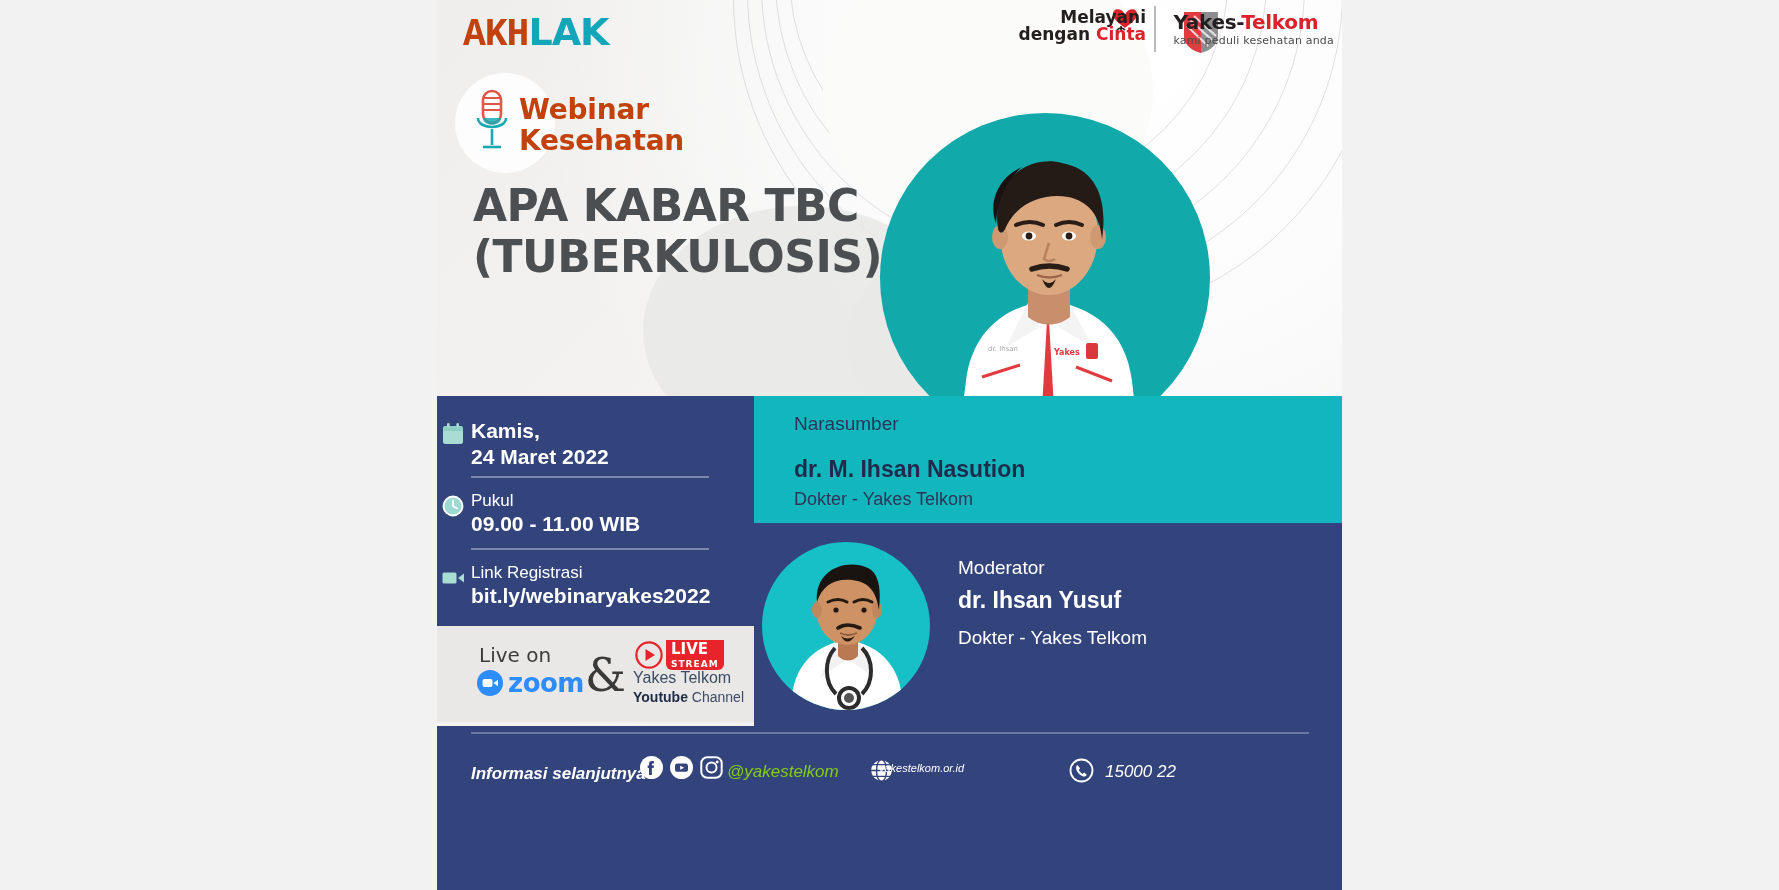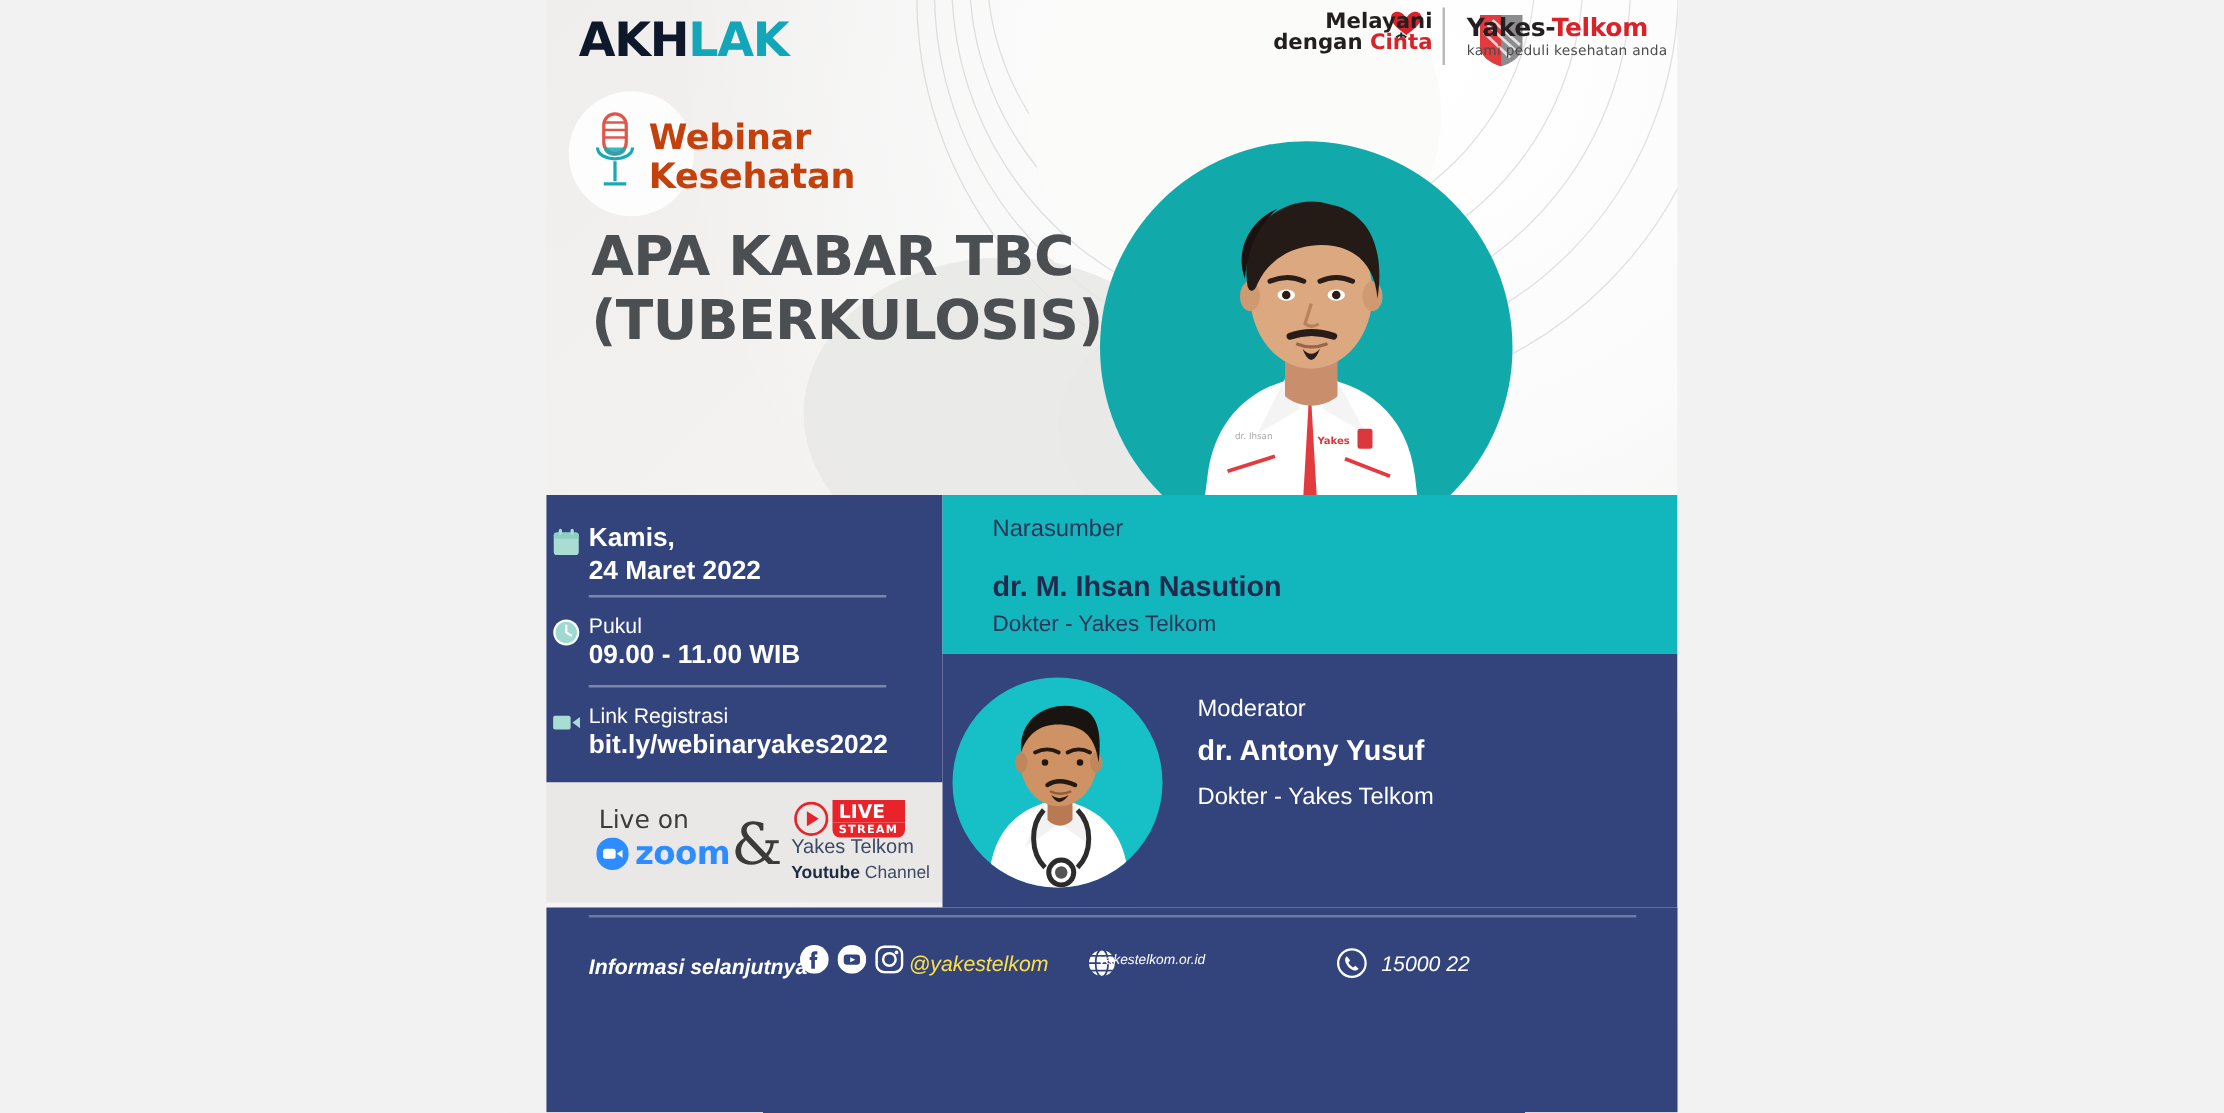--- a/index.html
+++ b/index.html
@@ -42,21 +42,21 @@
     background:#e8e7e6;
     border-radius:50%;
   }
 
   
   .akhlak {
     position:absolute; left:26px; top:10px;
     font-size:38px; font-weight:bold; letter-spacing:-1px;
     font-family:"DejaVu Sans", sans-serif;
   }
-  .akhlak .a1 { color:#0f172a; }
+  .akhlak .a1 { color:#c2410c;font-family:Liberation Mono, monospace; }
   .akhlak .a2 { color:#13a5b8; }
 
   .melayani {
     position:absolute; right:196px; top:9px;
     text-align:right; line-height:1.02;
     font-size:17px; font-weight:bold; color:#231f20;
     font-family:"DejaVu Sans", sans-serif;
   }
   .melayani .cinta { color:#d8232a; }
   .heart-logo {
@@ -206,21 +206,21 @@
   }
   .footer-rule {
     position:absolute; left:34px; top:6px;
     width:838px; height:2px; background:#6d79a5;
   }
   .f-info {
     position:absolute; left:34px; top:38px;
     font-size:17px; font-weight:bold; font-style:italic; color:#ffffff;
   }
   .f-social { position:absolute; left:203px; top:30px; display:flex; gap:7px; align-items:center; }
-  .f-handle { position:absolute; left:290px; top:36px; font-size:17px; font-style:italic; color:#fde047; }
+  .f-handle { position:absolute; left:290px; top:36px; font-size:17px; font-style:italic; color:#84cc16; }
   .f-web-ico { position:absolute; left:432px; top:32px; width:25px; height:25px; }
   .f-web { position:absolute; left:442px; top:36px; font-size:11px; font-style:italic; color:#ffffff;text-align:right; }
   .f-tel-ico { position:absolute; left:632px; top:32px; width:25px; height:25px; }
   .f-tel { position:absolute; left:668px; top:36px; font-size:17px; font-style:italic; color:#ffffff; }
 </style>
 </head>
 <body>
 
 <div id="poster">
 
@@ -418,21 +418,21 @@
         <path d="M61 80 Q67 91 75 80 Q67 85 61 80 Z" fill="#241a12"></path>
         <path d="M60 77 Q68 81 77 77" stroke="#8e5a3c" stroke-width="1.8" fill="none"></path>
         <path d="M55 92 C44 104 44 126 56 138" stroke="#2c2c2c" stroke-width="4" fill="none"></path>
         <path d="M82 92 C94 104 94 126 82 138" stroke="#2c2c2c" stroke-width="4" fill="none"></path>
         <circle cx="69" cy="142" r="10" fill="none" stroke="#2c2c2c" stroke-width="4"></circle>
         <circle cx="69" cy="142" r="5" fill="#555"></circle>
       </svg>
     </div>
     <div class="mod-text">
       <div class="mod-role">Moderator</div>
-      <div class="mod-name">dr. Antony Yusuf</div>
+      <div class="mod-name">dr. Ihsan Yusuf</div>
       <div class="mod-org">Dokter - Yakes Telkom</div>
     </div>
   </div>
 
   <div class="footer">
     <div class="footer-rule"></div>
 
     <div class="f-info">Informasi selanjutnya</div>
 
     <div class="f-social">

